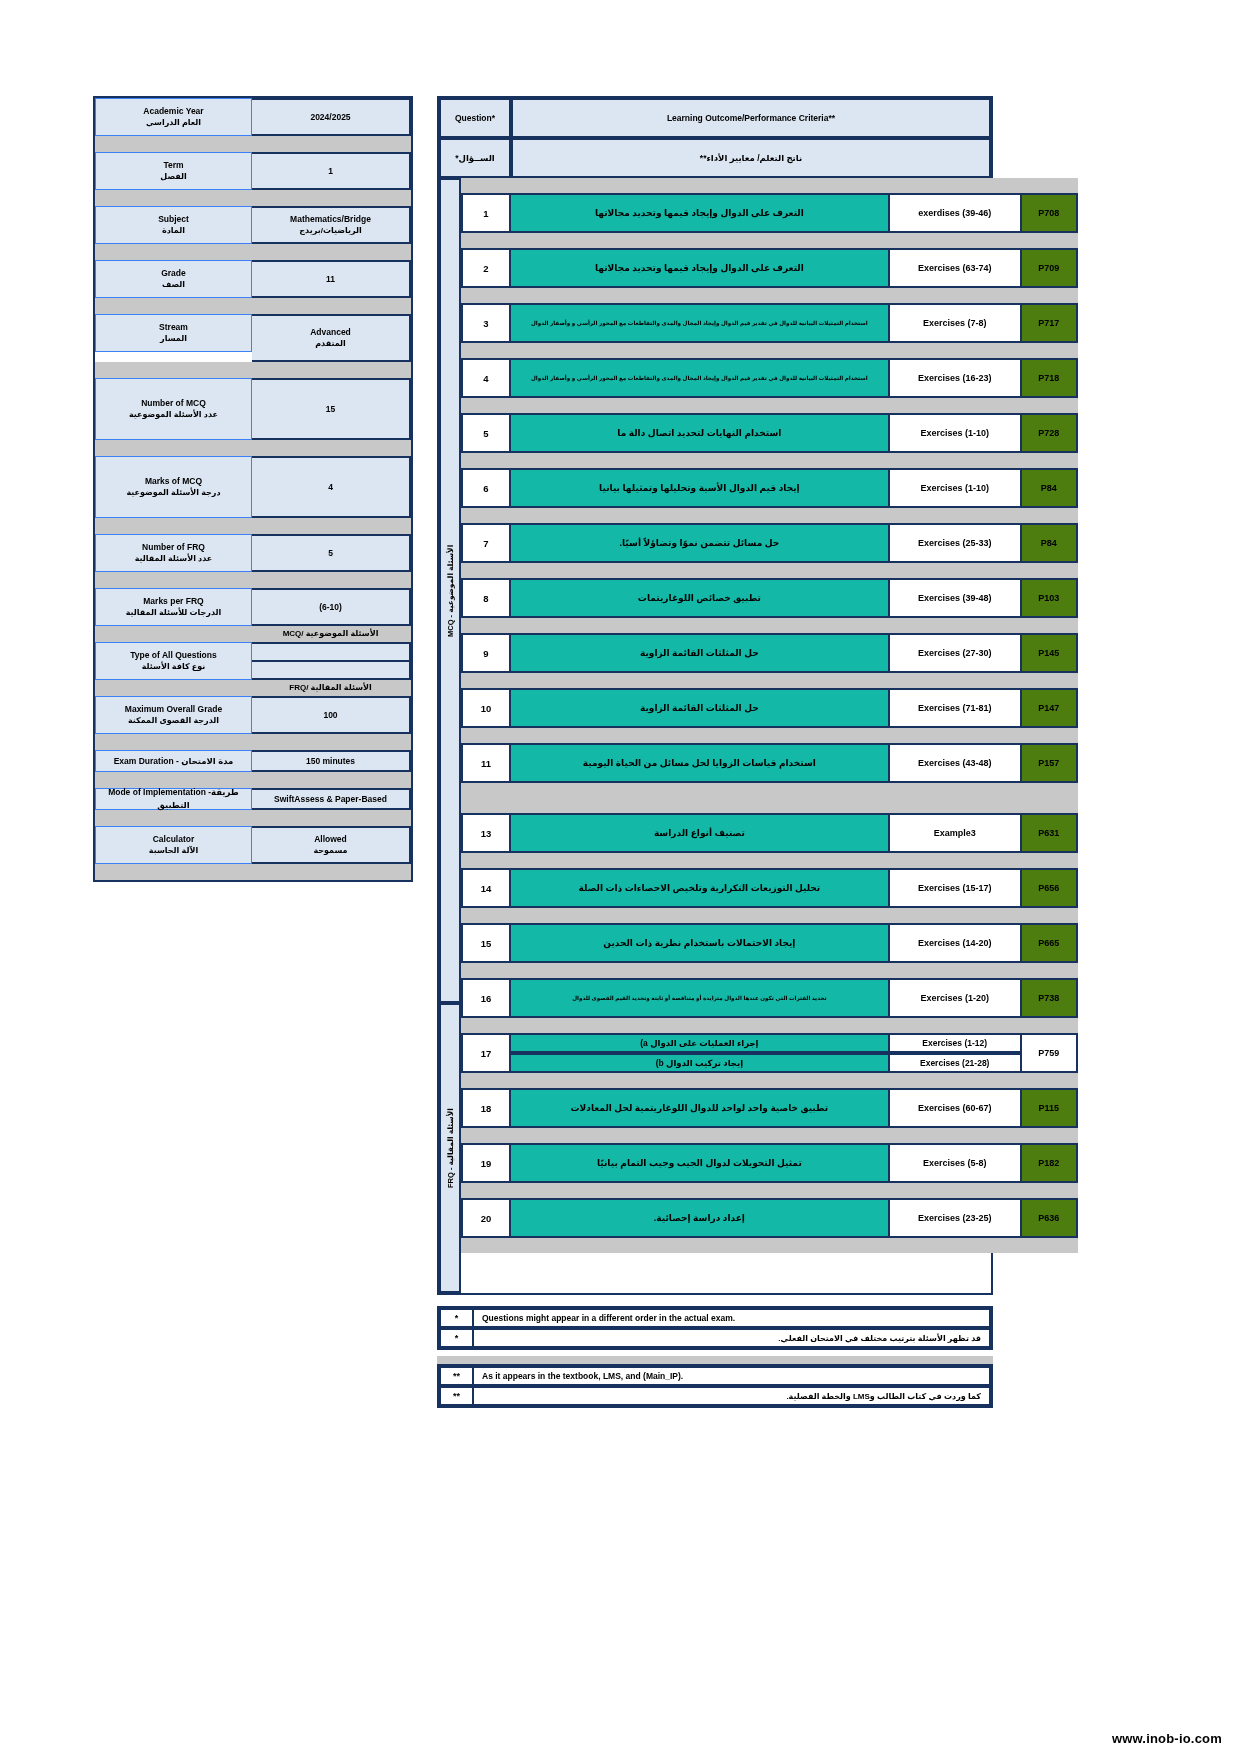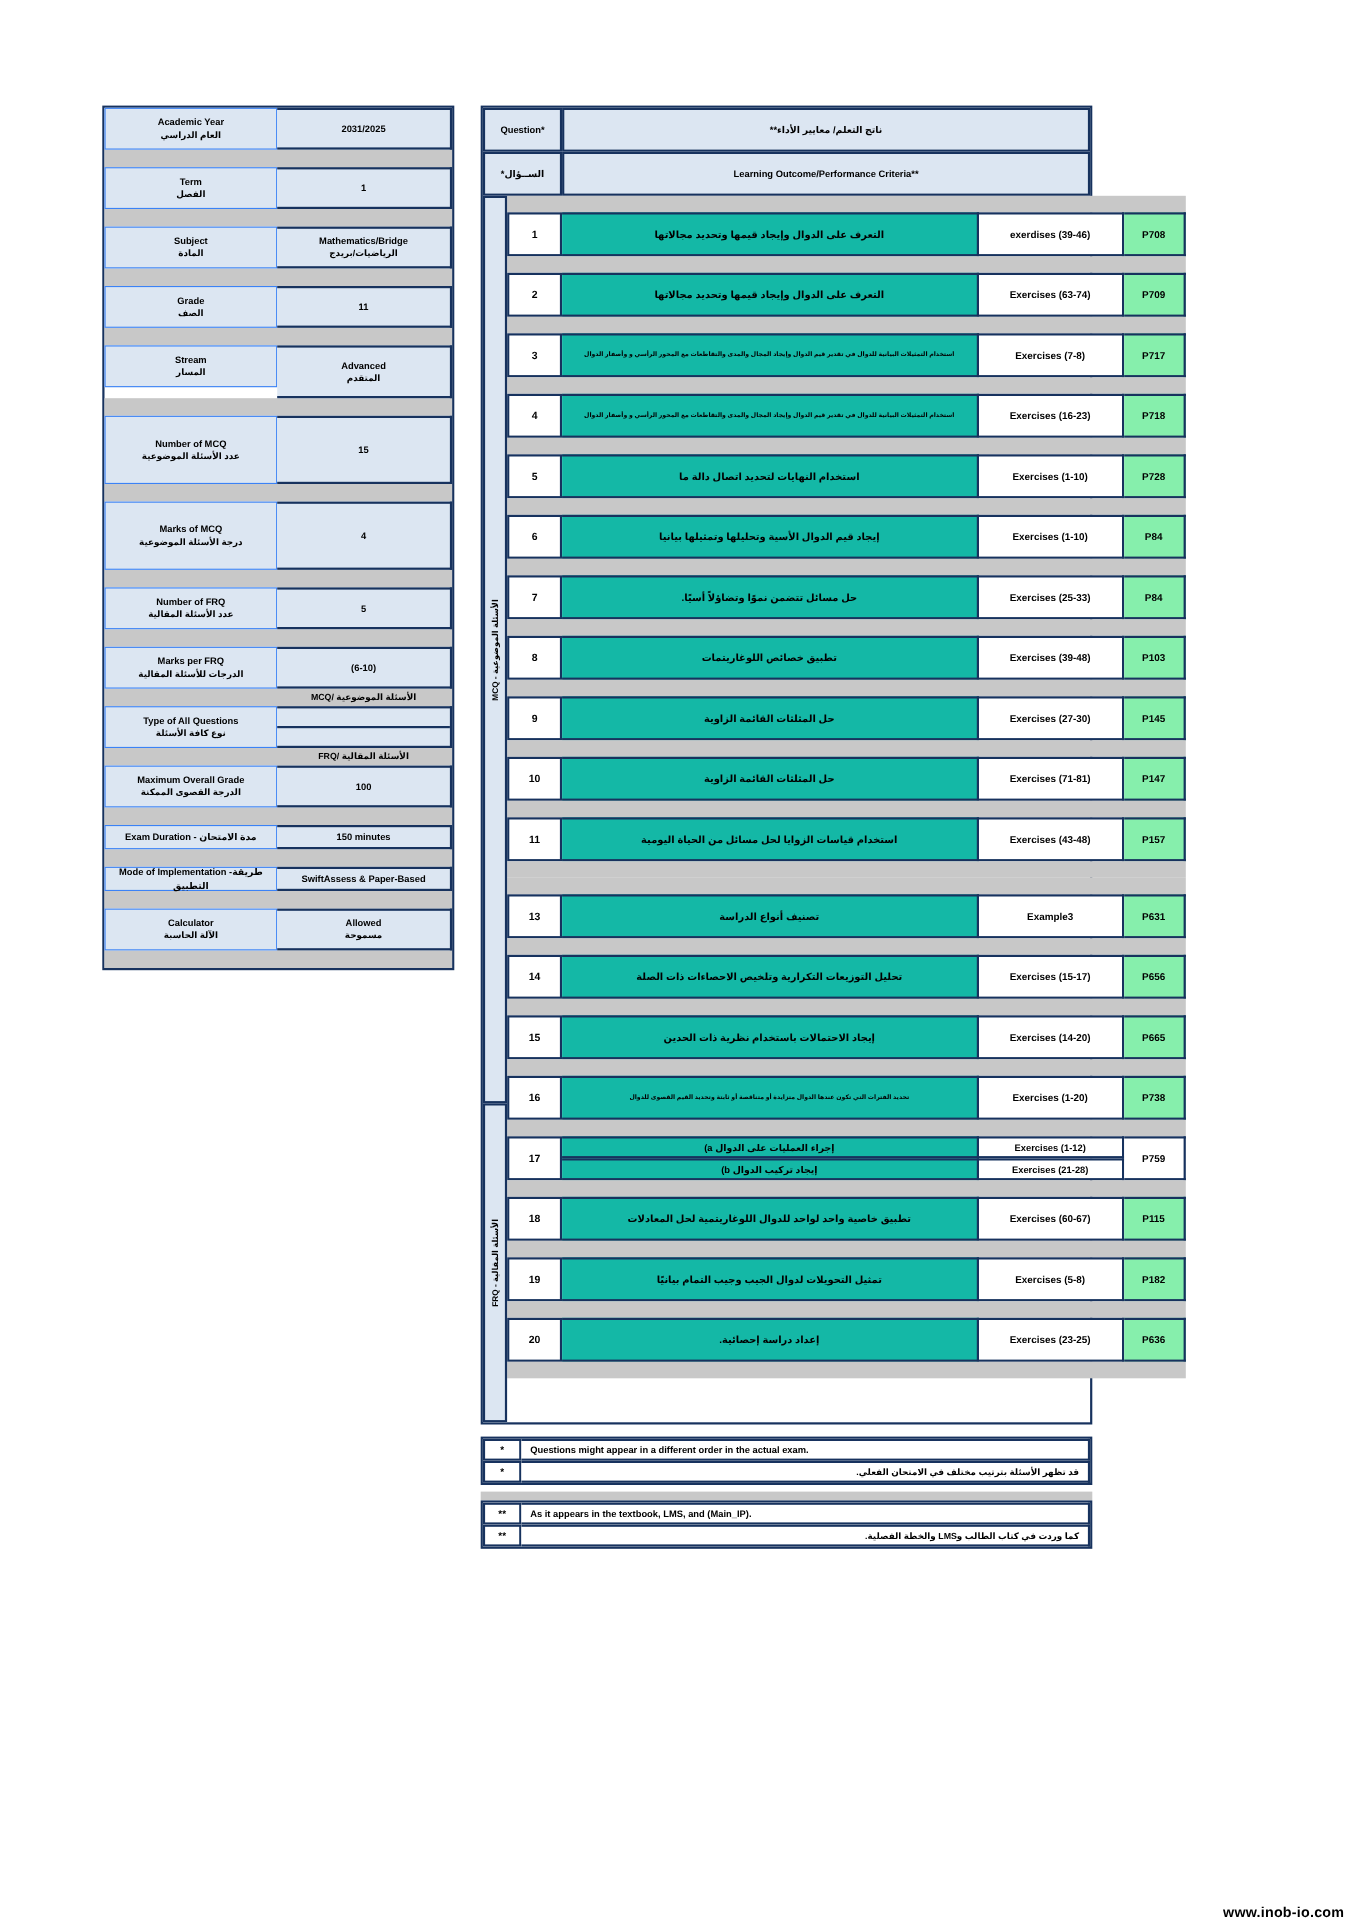--- a/index.html
+++ b/index.html
@@ -136,21 +136,21 @@
   }
   .qlo.tiny{font-size:5.6px;font-weight:bold;white-space:nowrap;overflow:hidden;}
   .qex{
     width:132px;flex:none;
     background:#ffffff;border:2px solid #17325e;border-left:none;box-sizing:border-box;
     display:flex;align-items:center;justify-content:center;
     font-size:9px;font-weight:bold;
   }
   .qpg{
     width:56px;flex:none;
-    background:#86efac;border:2px solid #17325e;border-left:none;box-sizing:border-box;
+    background:#4d7c0f;border:2px solid #17325e;border-left:none;box-sizing:border-box;
     display:flex;align-items:center;justify-content:center;
     font-size:9px;font-weight:bold;
   }
 
   
   .qsub{display:flex;flex-direction:column;flex:1;}
   .qsub-line{display:flex;}
   .qsub-line .qlo{height:19px;font-size:8.5px;}
   .qsub-line .qex{height:19px;font-size:8.5px;}
   .subpg{
@@ -205,21 +205,21 @@
 
 <div class="page">
 
   <div id="info-table">
       <div class="inforow">
         <div class="info-label" style="height: 38px;">
           <div class="en">Academic Year</div>
           <div class="ar">العام الدراسي</div>
         </div>
         <div class="info-value" style="height: 38px;">
-          <div class="en">2031/2025</div>
+          <div class="en">2024/2025</div>
         </div>
       </div>
       <div class="info-gap"></div>
       <div class="inforow">
         <div class="info-label" style="height: 38px;">
           <div class="en">Term</div>
           <div class="ar">الفصل</div>
         </div>
         <div class="info-value" style="height: 38px;">
           <div class="en">1</div>
@@ -353,22 +353,22 @@
     </div>
 
   <div id="bp-wrap">
 
     <div class="bp-header">
       <div class="hdr-q">
         <div class="hdr-box hdr-h1">Question*</div>
         <div class="hdr-box hdr-h2 ar">الســؤال*</div>
       </div>
       <div class="hdr-lo">
+        <div class="hdr-box hdr-h1">Learning Outcome/Performance Criteria**</div>
         <div class="hdr-box hdr-h2 ar">ناتج التعلم/ معايير الأداء**</div>
-        <div class="hdr-box hdr-h1">Learning Outcome/Performance Criteria**</div>
       </div>
     </div>
 
     <div class="bp-body">
       <div class="side-rail" id="side-rail">
           <div class="rail-seg" style="height: 825px;">الأسئلة الموضوعية - MCQ</div>
           <div class="rail-seg" style="height: 290px;">الأسئلة المقالية - FRQ</div>
         </div>
       <div class="rows-col" id="rows-col">
           <div class="qgap"></div>

